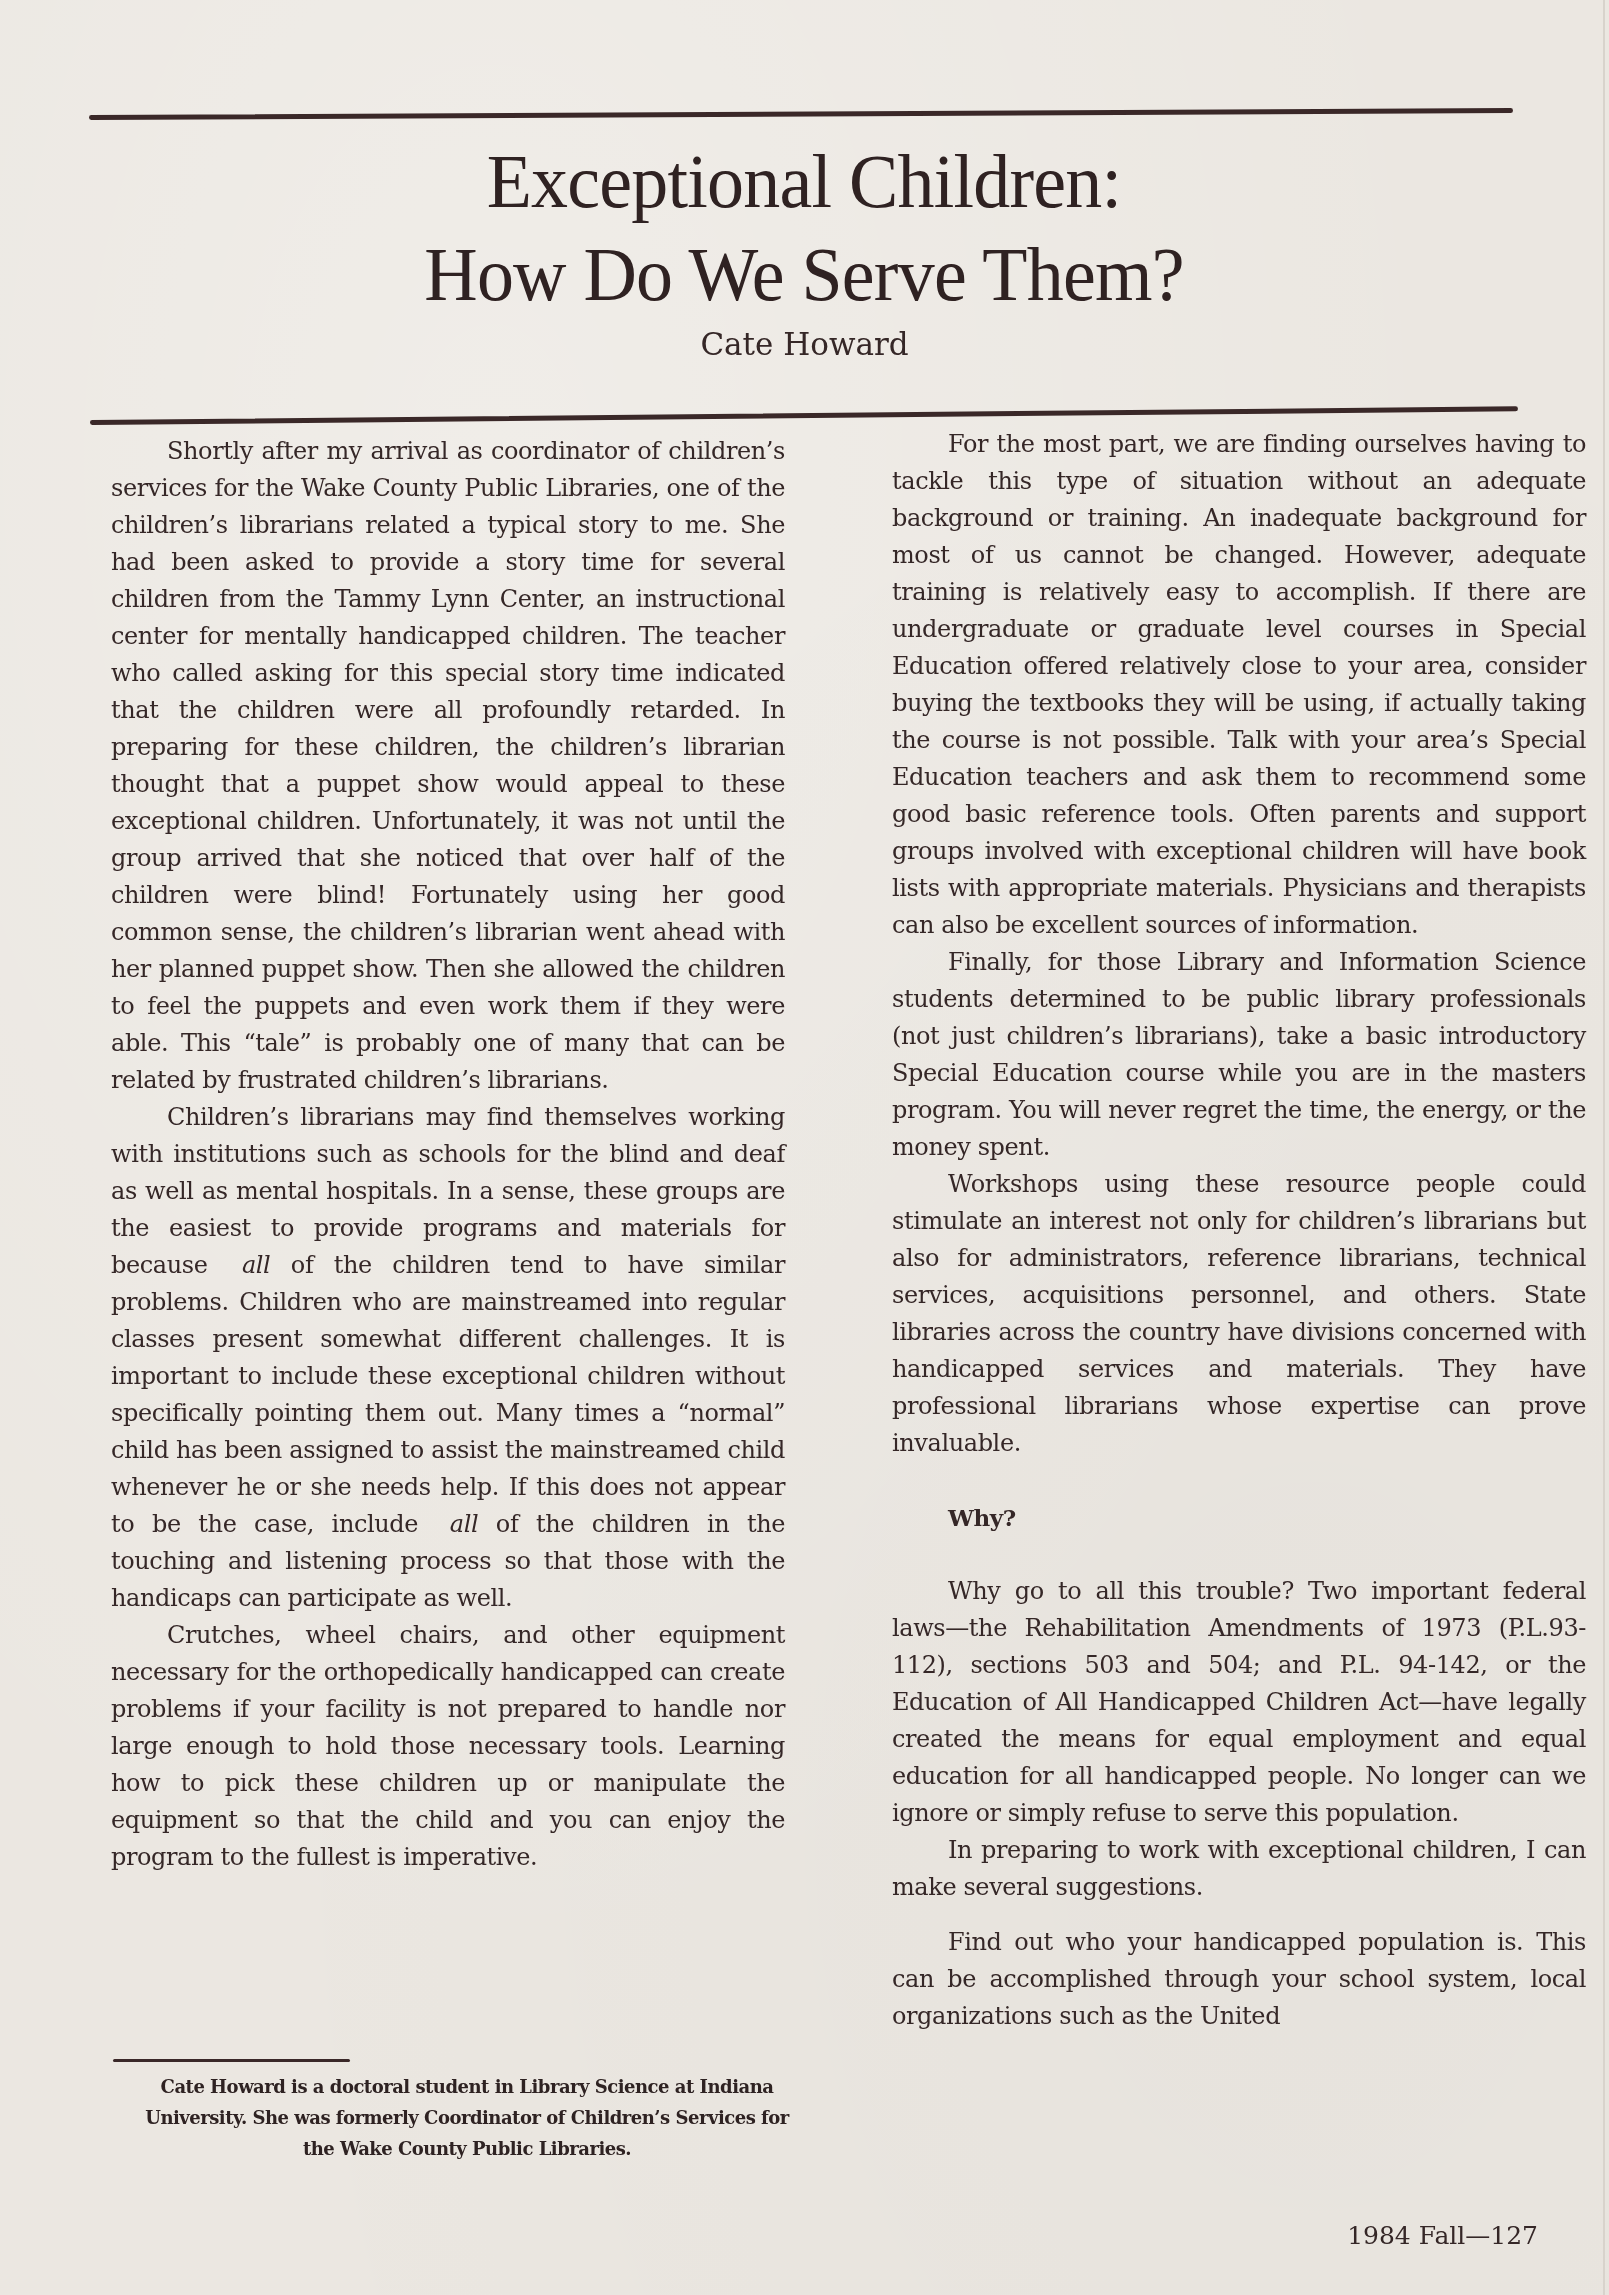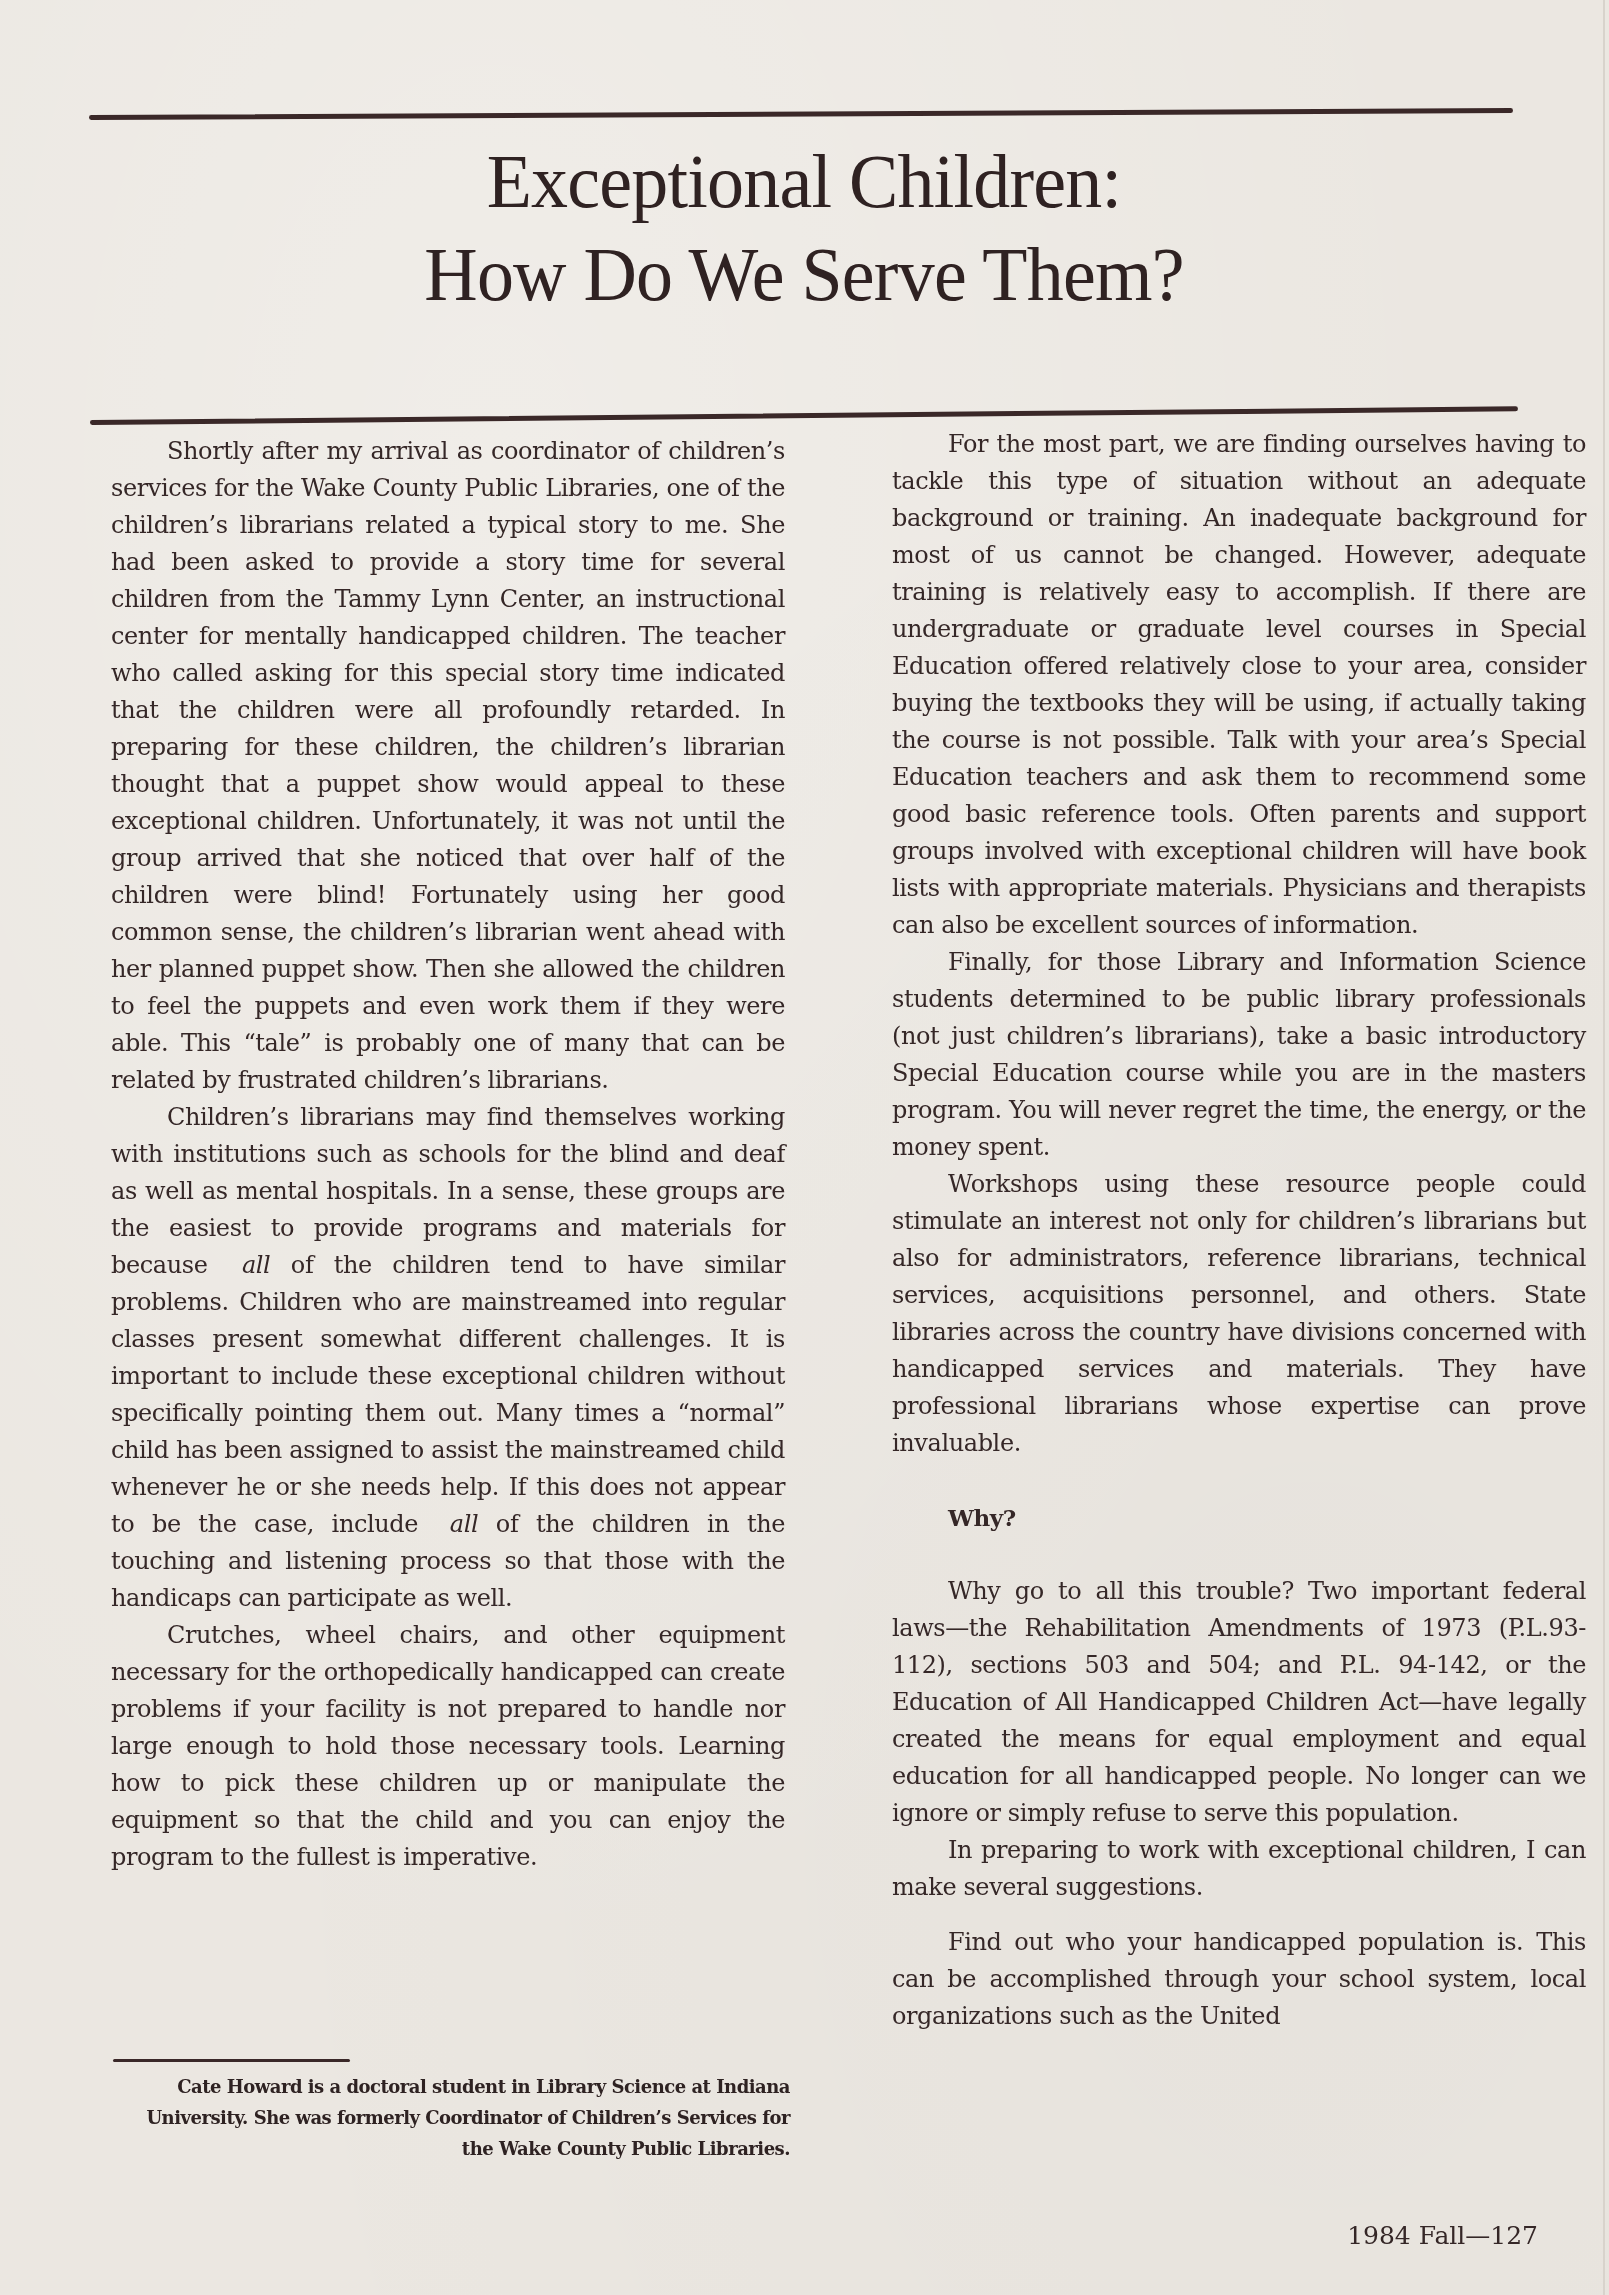--- a/index.html
+++ b/index.html
@@ -99,28 +99,28 @@
   .col .gap { height: 37px; }
   .col .gap-sm { height: 17.7px; }
   .section-head {
     font-weight: bold;
     font-size: 23px;
     margin: 0;
     text-indent: 0;
   }
   .footnote {
     position: absolute;
-    left: 114px; top: 2071px;
+    left: 129px; top: 2071px;
     width: 676px;
     font-family: "DejaVu Serif", serif;
     font-weight: bold;
     font-size: 18px;
     line-height: 31px;
     letter-spacing: -0.5px;
-    text-align: right;
+    text-align: center;
     color: #2e2222;
   }
   .folio {
     position: absolute;
     left: 1287px; top: 2190px;
     width: 251px;
     text-align: right;
     font-size: 25px;
     line-height: 32px;
     color: #352727;
@@ -134,20 +134,21 @@
 <div class="page">
   <div class="edge-line"></div>
 
   <div class="rule rule-top"></div>
 
   <h1 class="title">
     <span>Exceptional Children:</span><br>
     <span>How Do We Serve Them?</span>
   </h1>
 
+  <div class="author">Cate Howard</div>
 
   <div class="rule rule-bottom"></div>
 
   <div class="col col-left">
     <p>Shortly after my arrival as coordinator of children’s services for the Wake County Public Libraries, one of the children’s librarians related a typical story to me. She had been asked to provide a story time for several children from the Tammy Lynn Center, an instructional center for mentally handicapped children. The teacher who called asking for this special story time indicated that the children were all profoundly retarded. In preparing for these children, the children’s librarian thought that a puppet show would appeal to these exceptional children. Unfortunately, it was not until the group arrived that she noticed that over half of the children were blind! Fortunately using her good common sense, the children’s librarian went ahead with her planned puppet show. Then she allowed the children to feel the puppets and even work them if they were able. This “tale” is probably one of many that can be related by frustrated children’s librarians.</p>
     <p><span>Children’s librarians may find themselves working with institutions such as schools for the blind and deaf as well as mental hospitals. In a sense, these groups are the easiest to provide programs and materials for because </span><em>all</em><span> of the children tend to have similar problems. Children who are mainstreamed into regular classes present somewhat different challenges. It is important to include these exceptional children without specifically pointing them out. Many times a “normal” child has been assigned to assist the mainstreamed child whenever he or she needs help. If this does not appear to be the case, include </span><em>all</em><span> of the children in the touching and listening process so that those with the handicaps can participate as well.</span></p>
     <p>Crutches, wheel chairs, and other equipment necessary for the orthopedically handicapped can create problems if your facility is not prepared to handle nor large enough to hold those necessary tools. Learning how to pick these children up or manipulate the equipment so that the child and you can enjoy the program to the fullest is imperative.</p>
   </div>
 
   <div class="rule rule-footnote"></div>

